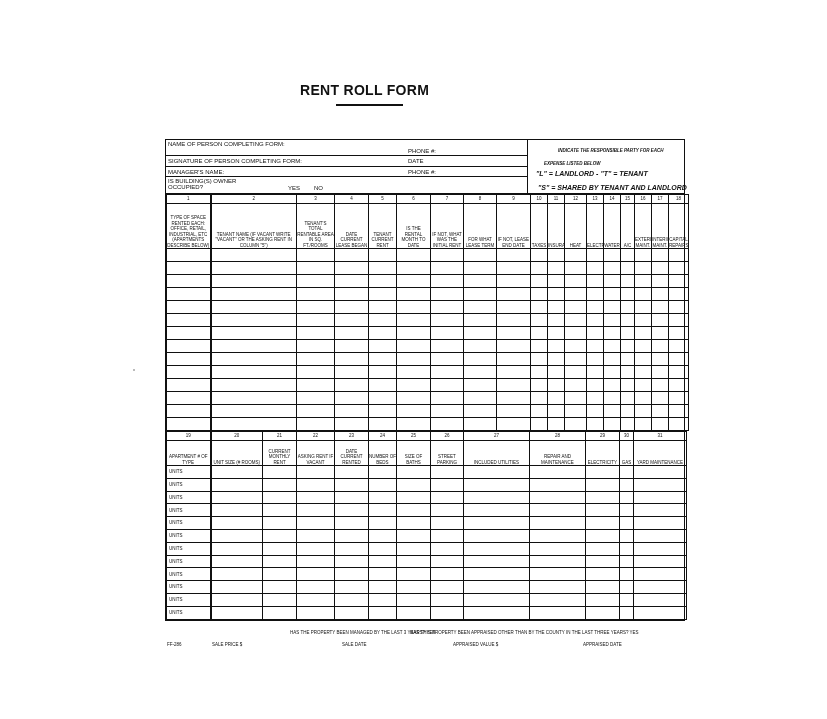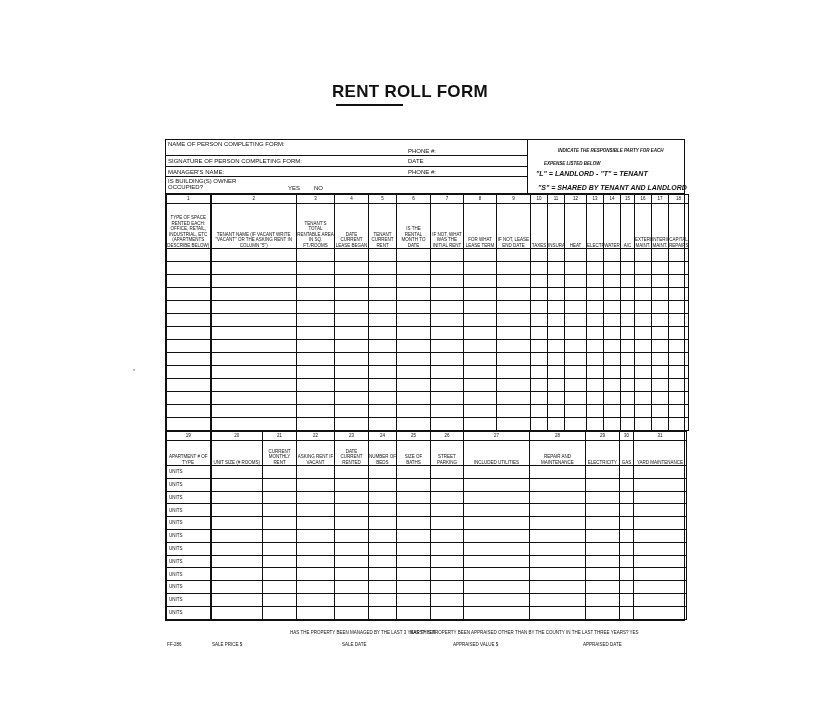--- a/index.html
+++ b/index.html
@@ -1,17 +1,17 @@
 <!DOCTYPE html>
 <html><head>
 <meta charset="utf-8">
 <style>
   html, body { margin:0; padding:0; background:#ffffff; }
   body { width:827px; height:719px; position:relative; overflow:hidden; font-family:"Liberation Sans", sans-serif; color:#111; }
-  .title { position:absolute; left:300px; top:82px; font-size:17px; font-weight:bold; letter-spacing:0.3px;margin-left:32px; }
+  .title { position:absolute; left:300px; top:82px; font-size:14px; font-weight:bold; letter-spacing:0.3px; }
   .title-underline { position:absolute; left:336px; top:104px; width:67px; height:2px; background:#111; }
   .stray-dot { position:absolute; left:133px; top:369px; width:2px; height:2px; background:#bbb; }
   .form { position:absolute; left:165px; top:139px; width:520px; border:1px solid #111; box-sizing:border-box; }
   .hdr { position:relative; height:53px; border-bottom:1px solid #111; }
   .hdr-left { position:absolute; left:0; top:0; width:361px; height:53px; border-right:1px solid #111; }
   .hrow { position:relative; border-bottom:1px solid #111; font-size:6px; line-height:6px; }
   .hrow:last-child { border-bottom:none; }
   .hrow span { position:absolute; }
   .hdr-right { position:absolute; left:362px; top:0; right:0; height:53px; font-size:5px; }
   .hdr-right div { position:absolute; white-space:nowrap; }

